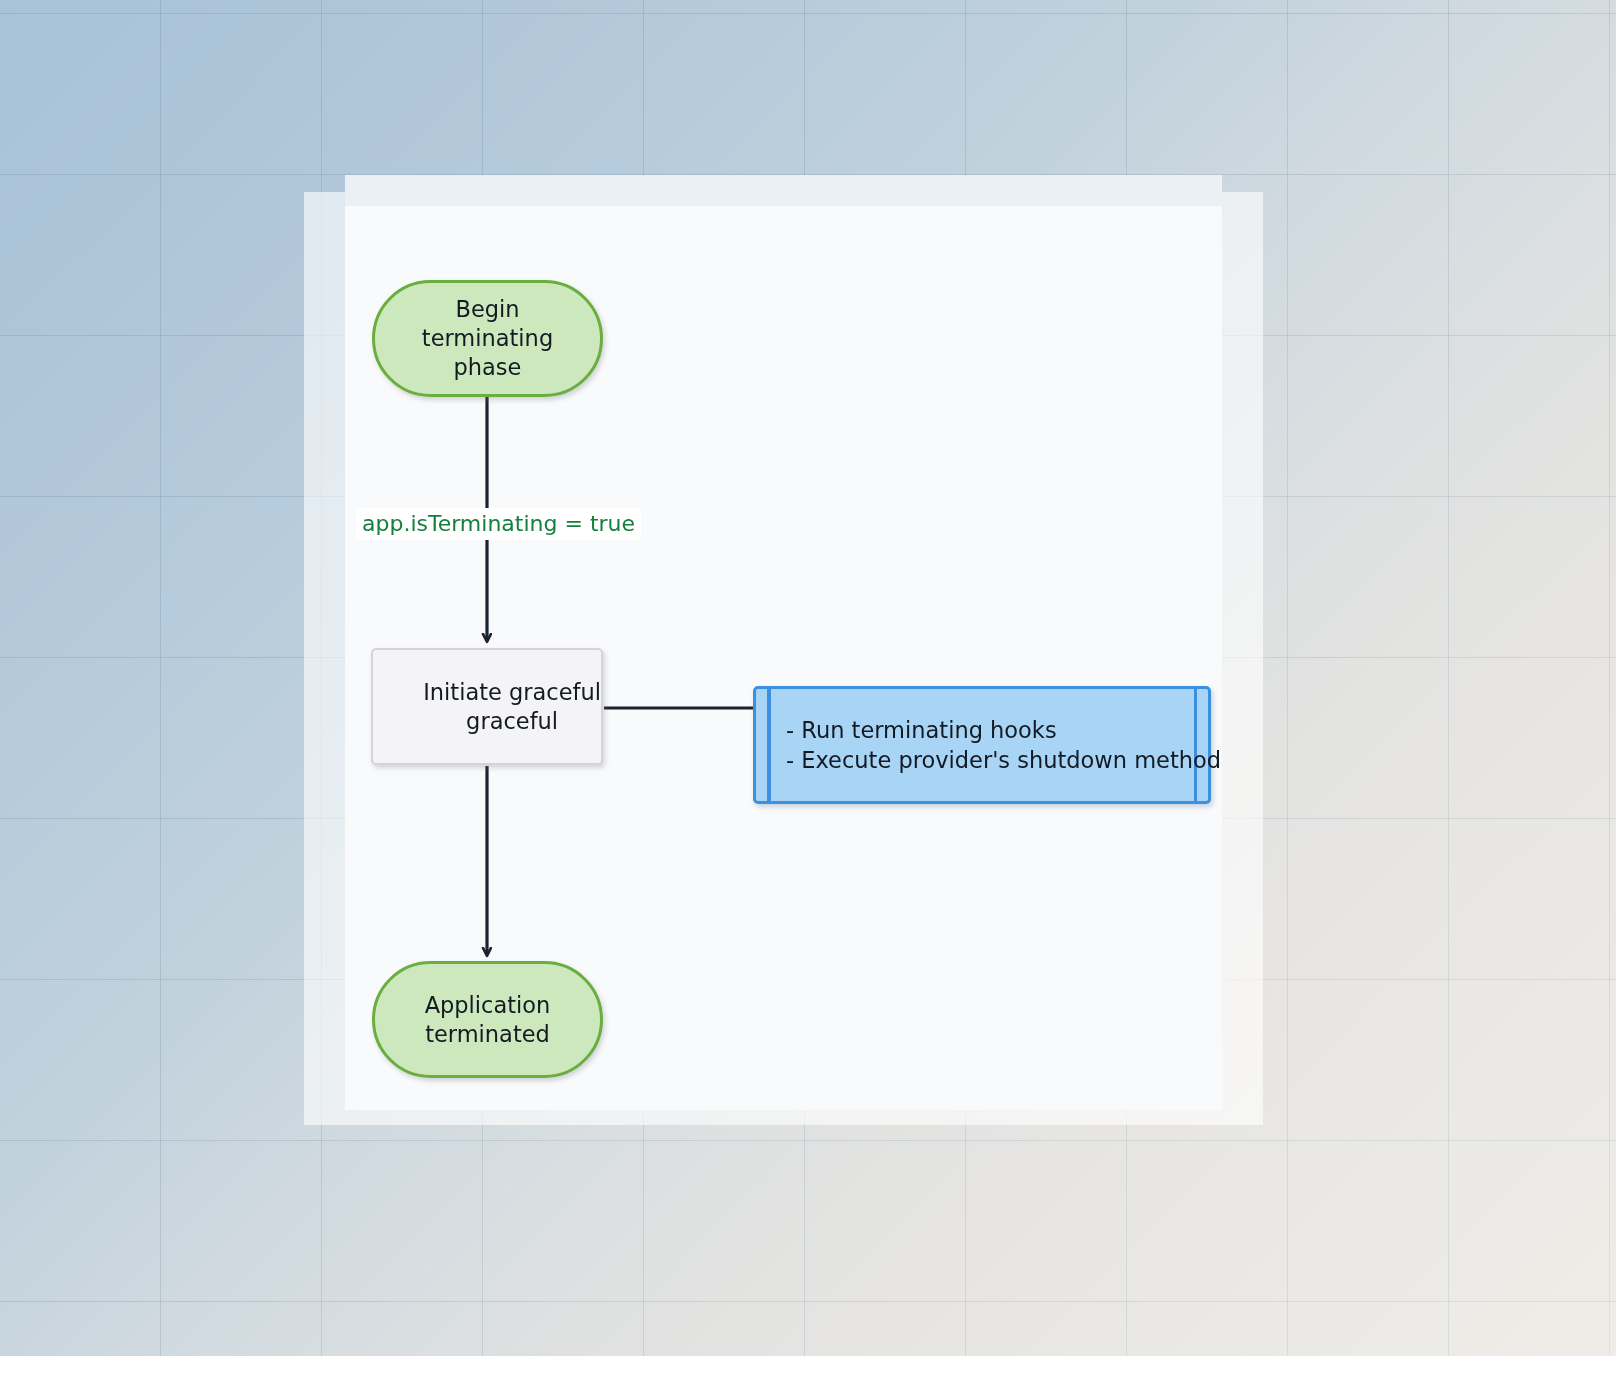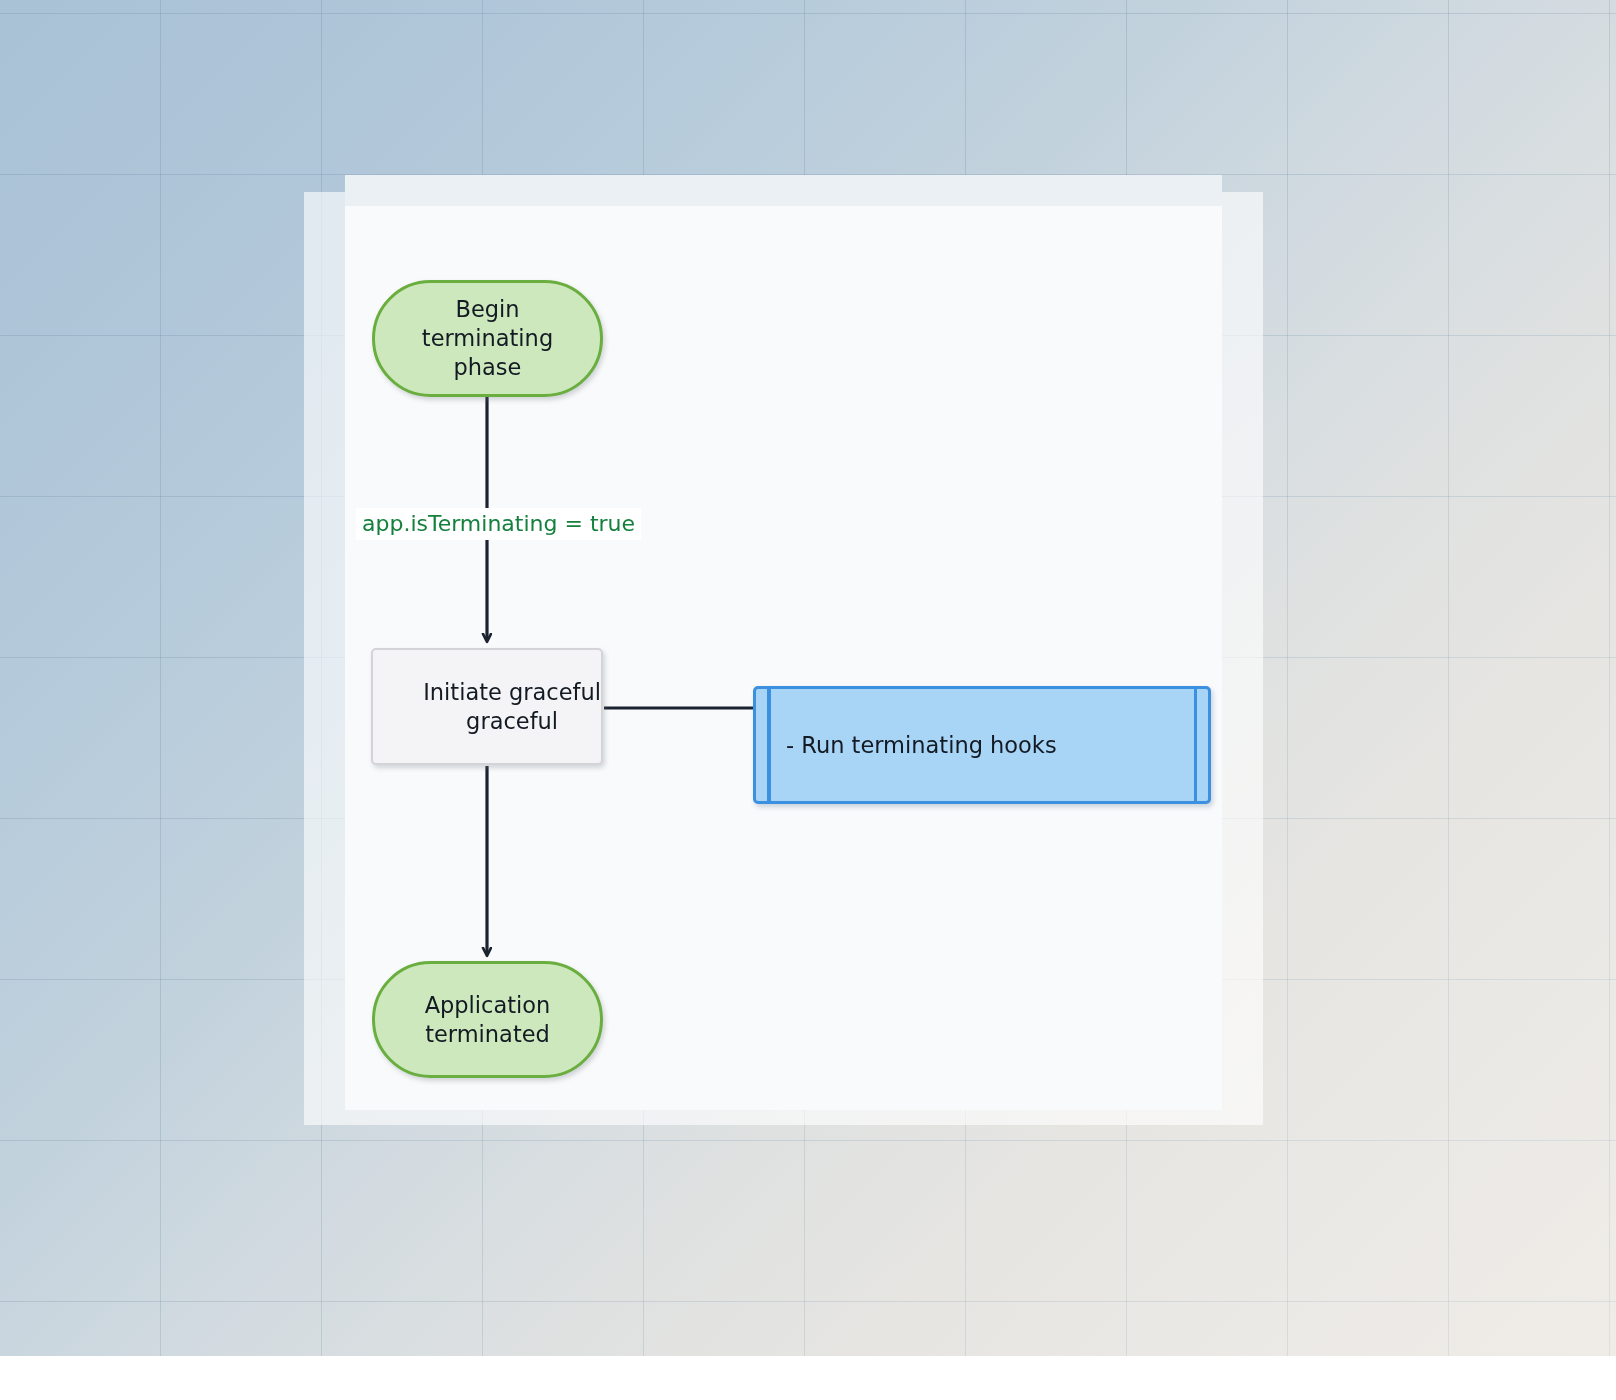--- a/index.html
+++ b/index.html
@@ -197,20 +197,21 @@
       <div>Initiate graceful</div>
       <div>graceful</div>
     </div>
   </div>
 
   <div class="node node-subroutine" style="left:753px; top:648px; width:458px; height:118px;margin-top:38px;">
     <span class="sub-bar left"></span>
     <span class="sub-bar right"></span>
     <div class="sub-text">
       <div>- Run terminating hooks</div>
+      <div>- Execute provider's shutdown method</div>
     </div>
   </div>
 
   <div class="node node-terminator" style="left:372px; top:961px; width:231px; height:117px;">
     <div>
       <div>Application</div>
       <div>terminated</div>
     </div>
   </div>
 

